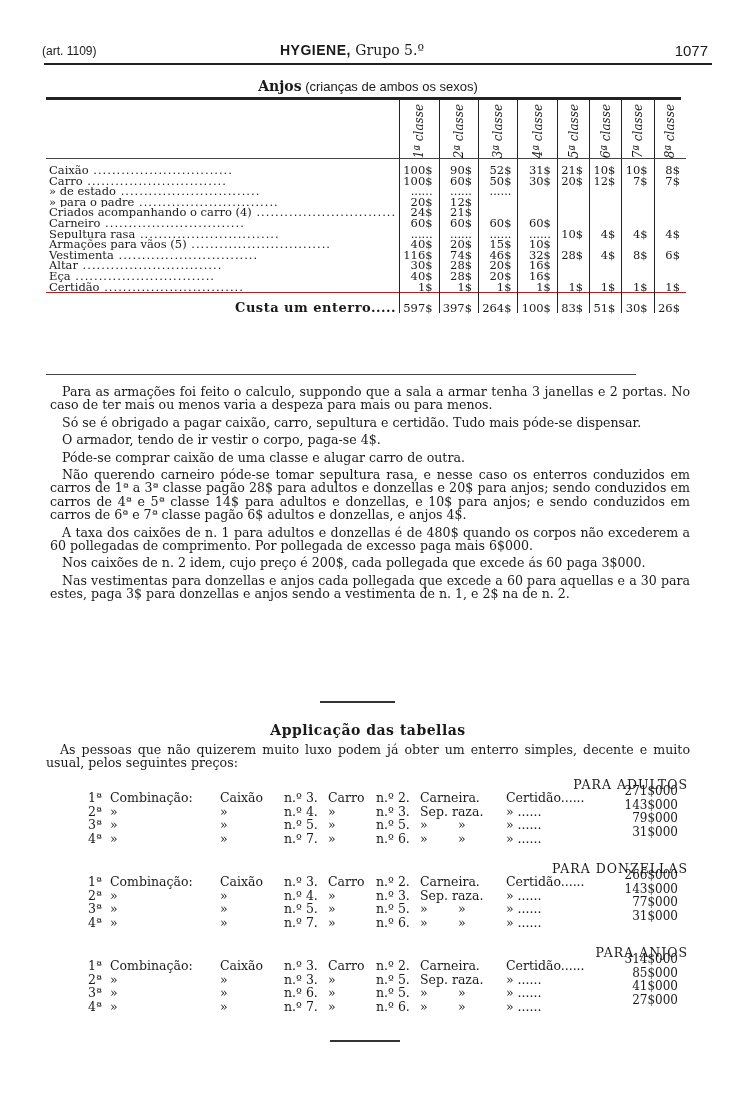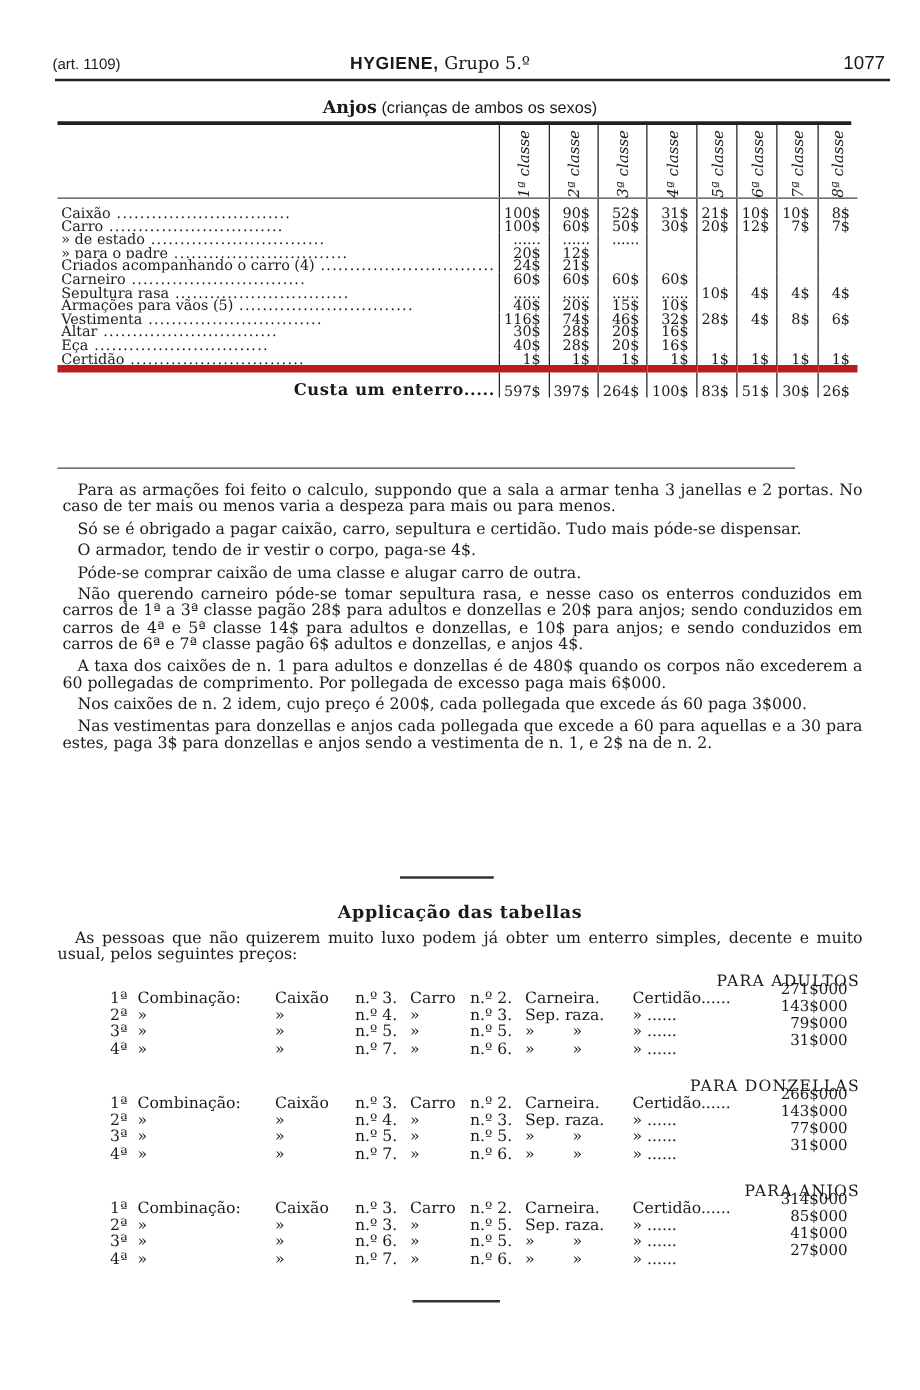--- a/index.html
+++ b/index.html
@@ -17,21 +17,21 @@
   .tbl-title span { font-family: "Liberation Sans", sans-serif; font-size: 13px; margin-top: 24px; }
   .thick-rule { position: absolute; top: 97px; left: 46px; width: 635px; height: 3px; background: #222; }
   table.costs { position: absolute; top: 100px; left: 46px; width: 640px; border-collapse: collapse; font-size: 11.5px; line-height: 10.6px; }
   table.costs td, table.costs th { padding: 0 3px; vertical-align: bottom; }
   table.costs th { height: 58px; border-left: 1px solid #222; border-bottom: 1px solid #444; font-weight: normal; }
   table.costs th.lbl { border-left: none; width: 238px; }
   .vhead { writing-mode: vertical-rl; transform: rotate(180deg); font-style: italic; font-size: 12px; line-height: 12px; white-space: nowrap; margin: 0 auto; }
   table.costs td.num { border-left: 1px solid #222; text-align: right; padding-right: 6px; width: 39px; }
   table.costs td.lbl { white-space: nowrap; overflow: hidden; }
   .dots { letter-spacing: 1px; }
-  table.costs tr.total td { border-top: 6px solid #b91c1c; padding-top: 4px; height: 16px; }
+  table.costs tr.total td { border-top: 1px solid #b91c1c; padding-top: 4px; height: 16px; }
   table.costs tr.total td.lbl { text-align: right; font-weight: 900; font-size: 13px; letter-spacing: 0.5px; }
   table.costs tr.first td { padding-top: 6px; }
   .bottom-rule { position: absolute; top: 374px; left: 46px; width: 590px; height: 1px; background: #444; }
   .para { position: absolute; left: 46px; width: 648px; font-size: 12.6px; line-height: 13.4px; text-align: justify; }
   .para p { margin: 4px; text-indent: 12px; }
   .short-rule { position: absolute; top: 701px; left: 320px; width: 75px; height: 2px; background: #333; }
   .section-title { position: absolute; top: 722px; left: 0; width: 736px; text-align: center; font-size: 14px; font-weight: 900; letter-spacing: 0.5px; }
   .combo { position: absolute; left: 88px; width: 600px; font-size: 12.5px; }
   .combo .grp { text-align: right; letter-spacing: 1px; margin-left: 0; height: 13px; line-height: 13px; }
   .combo .row { position: relative; height: 13.5px; line-height: 13.5px; white-space: nowrap; }

